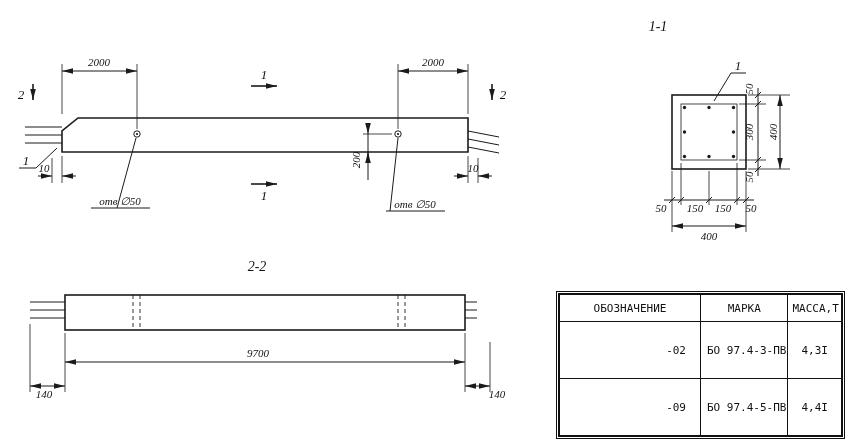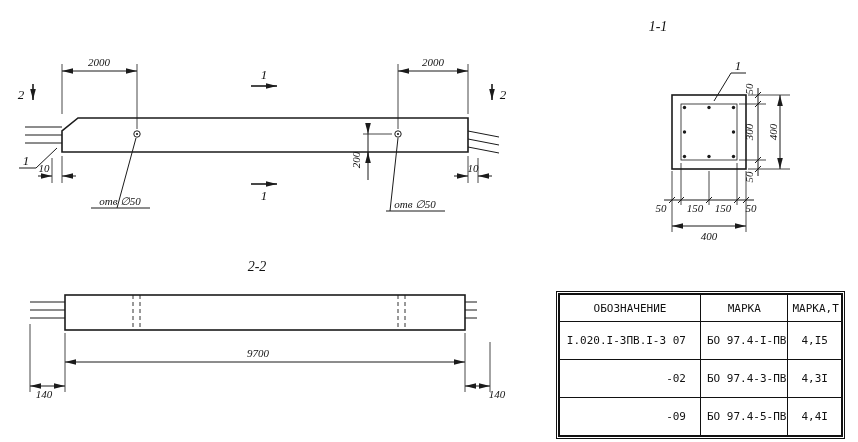--- a/index.html
+++ b/index.html
@@ -229,29 +229,24 @@
     <table>
       <colgroup>
           <col class="c1">
           <col class="c2">
           <col class="c3">
         </colgroup>
       <thead>
         <tr>
           <th>ОБОЗНАЧЕНИЕ</th>
           <th>МАРКА</th>
-          <th>МАРКА,Т</th>
+          <th>МАССА,Т</th>
         </tr>
       </thead>
       <tbody>
-        <tr>
-          <td class="c1">I.020.I-3ПВ.I-3 07</td>
-          <td class="c2">БО 97.4-I-ПВ</td>
-          <td class="c3">4,I5</td>
-        </tr>
         <tr>
           <td class="c1">-02</td>
           <td class="c2">БО 97.4-3-ПВ</td>
           <td class="c3">4,3I</td>
         </tr>
         <tr>
           <td class="c1">-09</td>
           <td class="c2">БО 97.4-5-ПВ</td>
           <td class="c3">4,4I</td>
         </tr>

